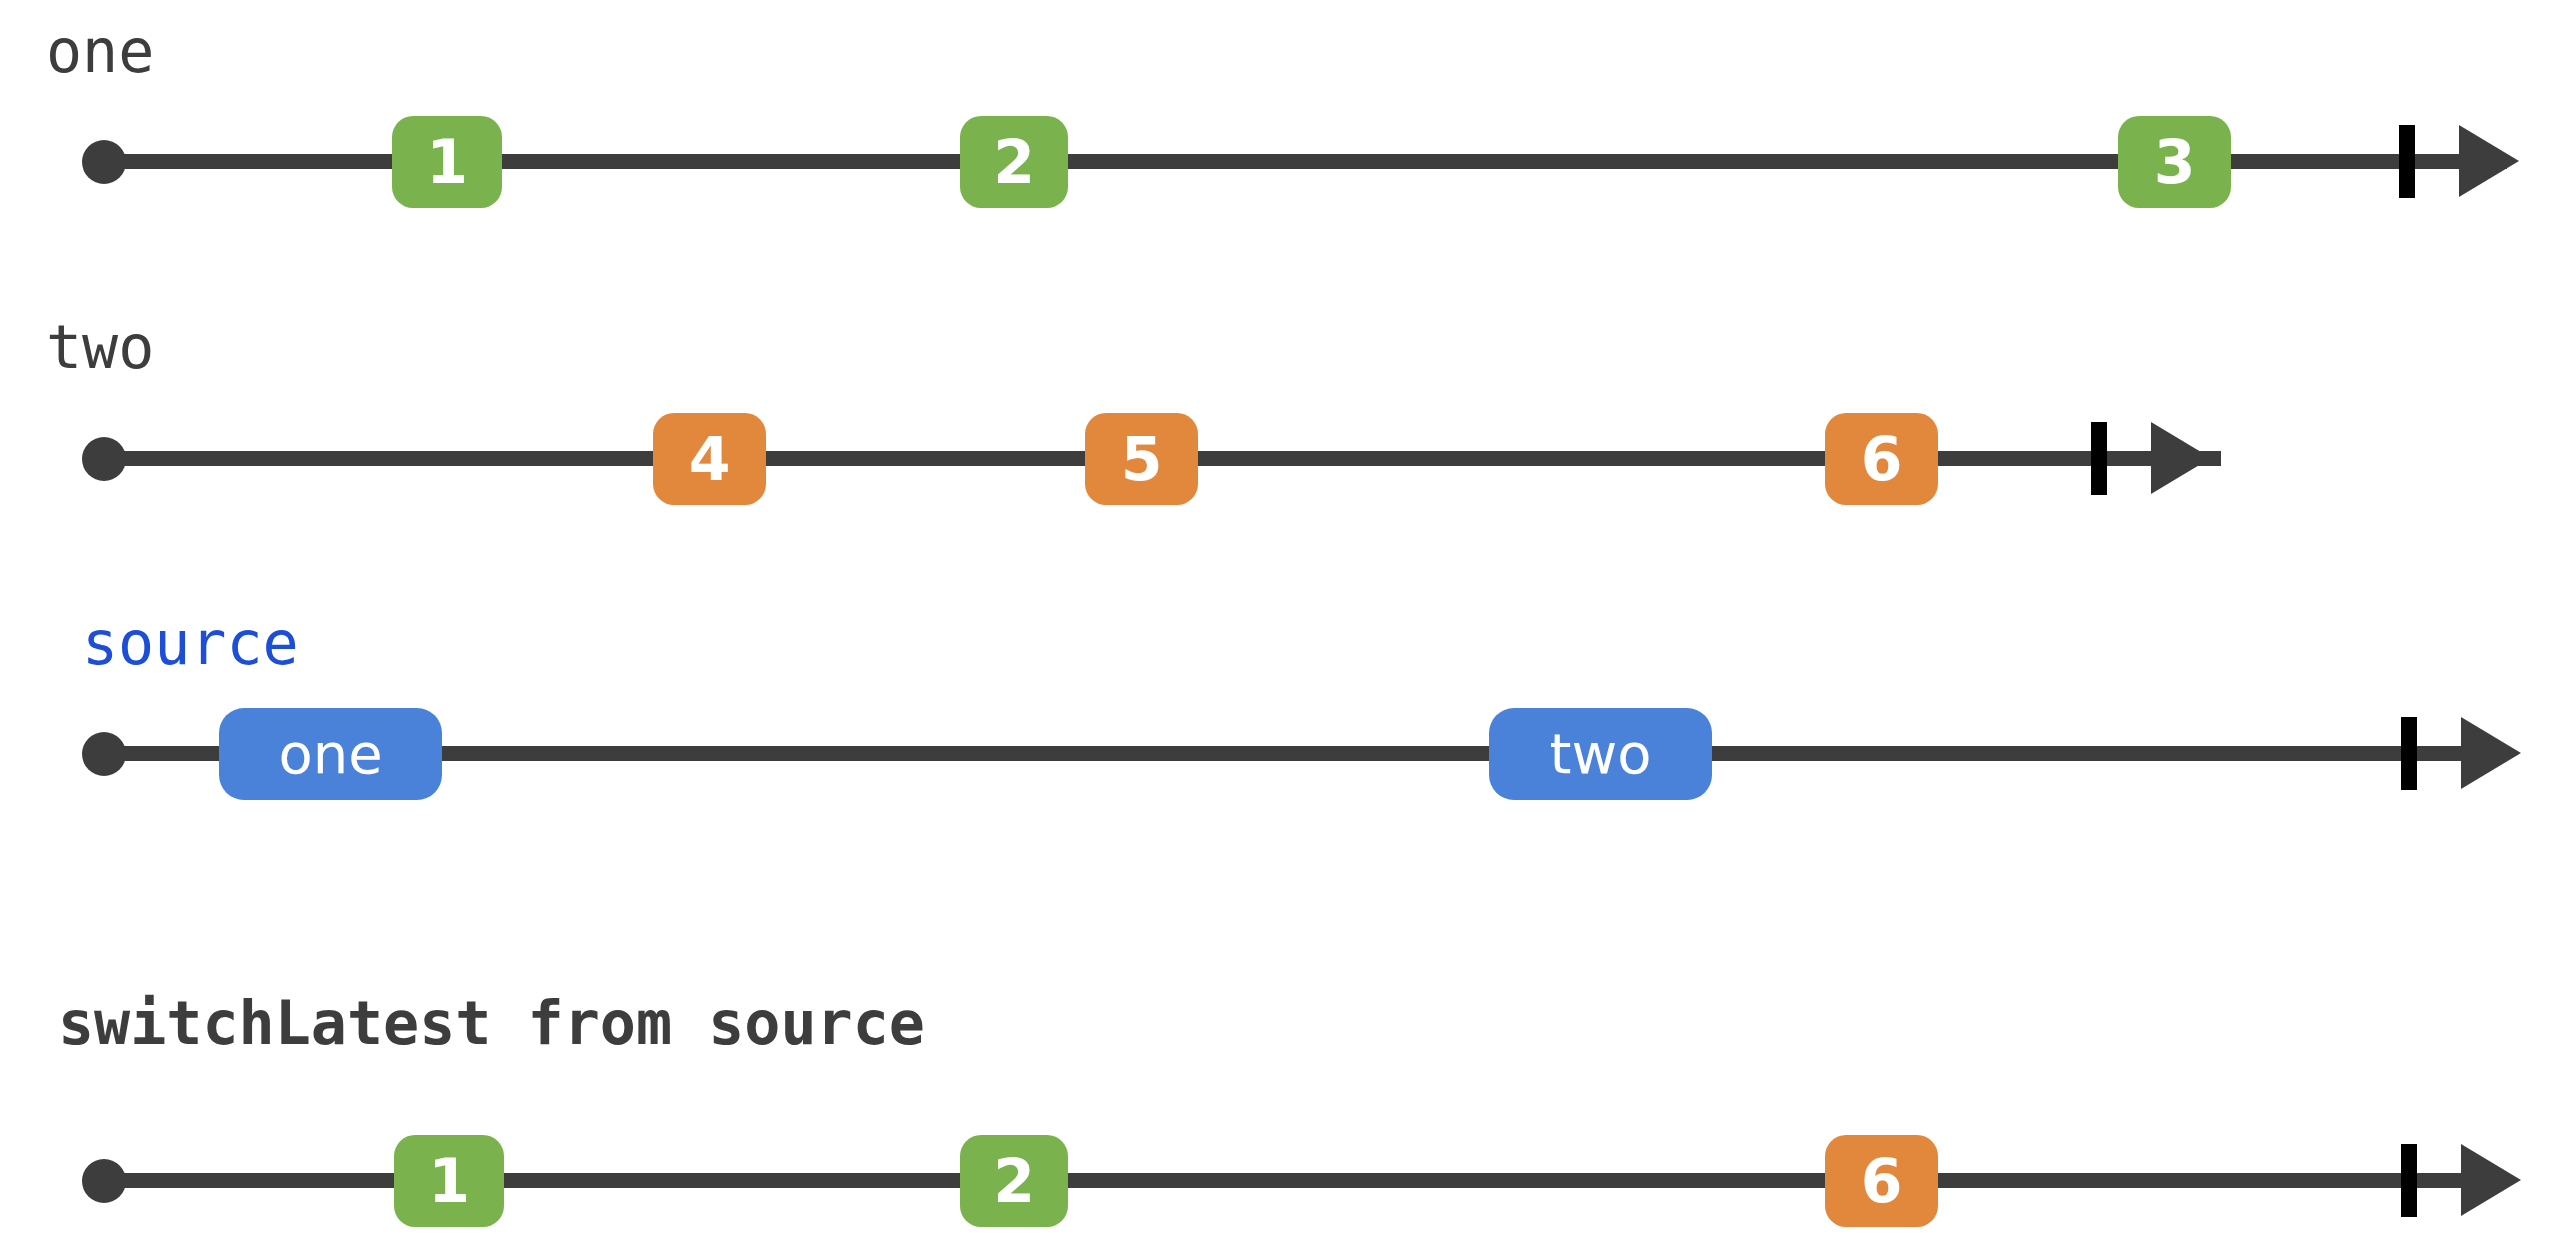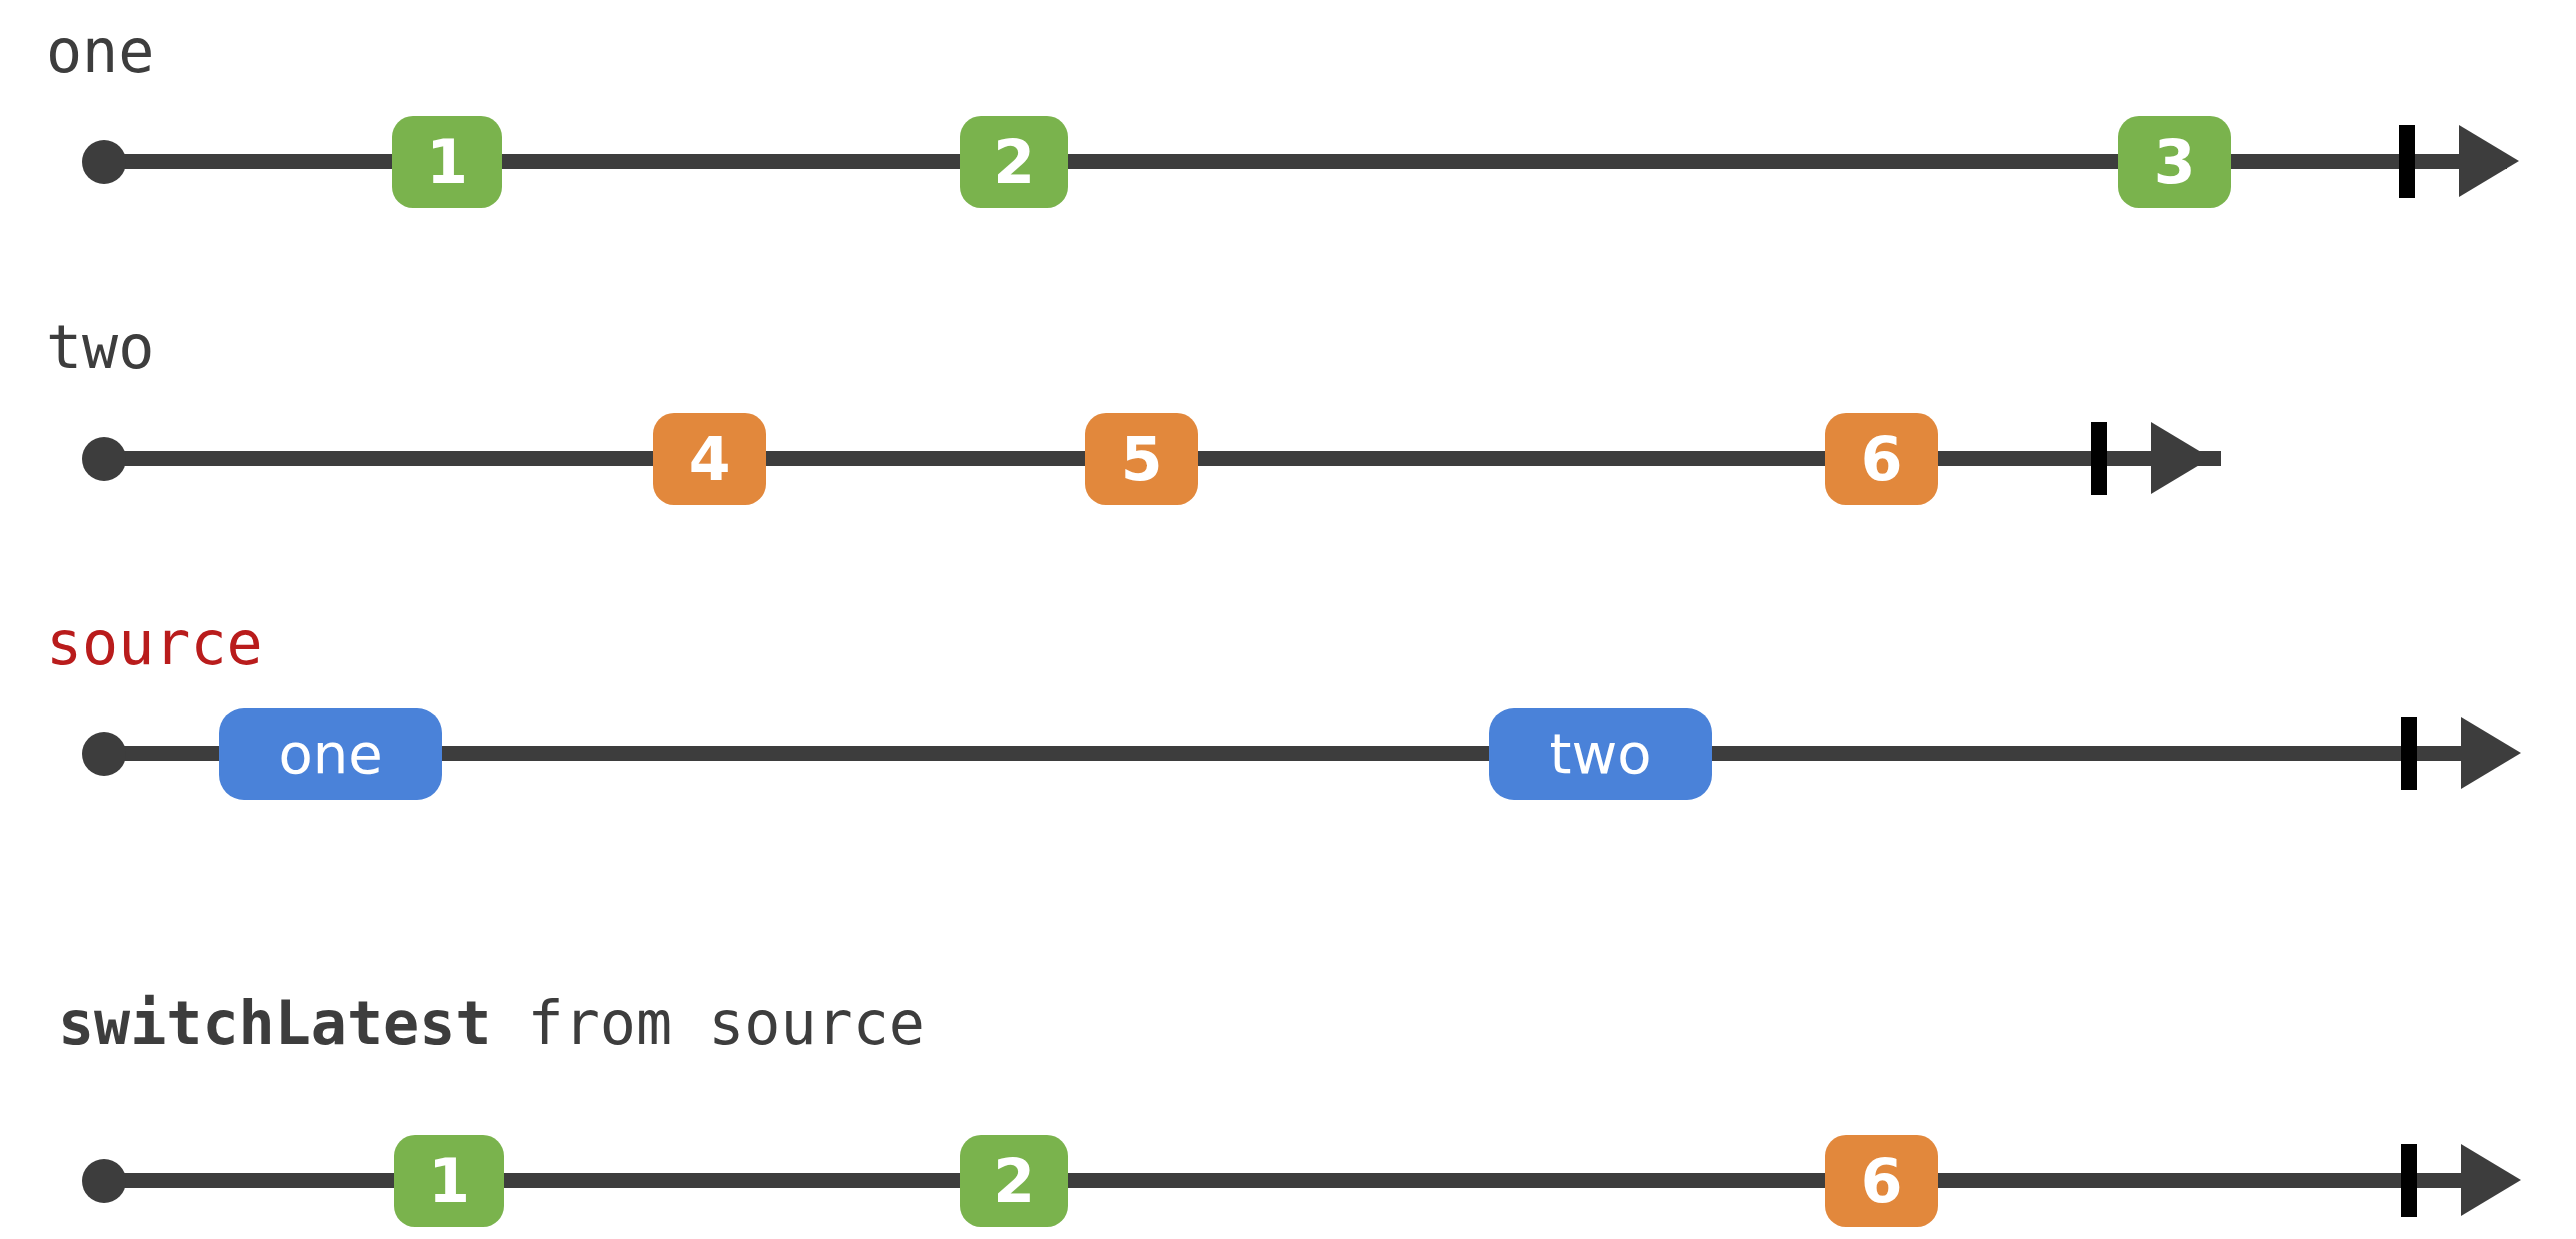--- a/index.html
+++ b/index.html
@@ -33,21 +33,21 @@
     font-family: "DejaVu Sans Mono", monospace;
     font-size: 60px;
     line-height: 1;
     letter-spacing: 0px;
   }
   .row-label .op {
     font-weight: bold;
     margin-left: 12px;
   }
   .row-label .rest {
-    font-weight: normal;
+    font-weight: bold;
   }
   
   .axis-line {
     position: absolute;
     height: 15.4px;
     background: #3d3d3d;
     top: 50px;
   }
   .start-dot {
     position: absolute;
@@ -111,21 +111,21 @@
     <div class="row-label" style="top: 317px; color: rgb(61, 61, 61);">two</div>
     <div class="row" style="top: 401px; height: 115px;">
       <div class="axis-line" style="left: 104px; width: 2117px; background: rgb(61, 61, 61);"></div>
       <div class="start-dot" style="left: 82px; background: rgb(61, 61, 61);"></div>
       <div class="marble" style="left: 653px; width: 113px; background: rgb(226, 136, 60); color: rgb(255, 255, 255);">4</div>
       <div class="marble" style="left: 1085px; width: 113px; background: rgb(226, 136, 60); color: rgb(255, 255, 255);">5</div>
       <div class="marble" style="left: 1825px; width: 113px; background: rgb(226, 136, 60); color: rgb(255, 255, 255);">6</div>
       <div class="complete-bar" style="left: 2091px; background: rgb(0, 0, 0);"></div>
       <div class="arrow-head" style="left: 2151px; border-left-color: rgb(61, 61, 61);"></div>
     </div>
-    <div class="row-label" style="top: 613px; color: #b91c1c;">source</div>
+    <div class="row-label" style="top: 613px; color: #1d4ed8; margin-left: 36px;">source</div>
     <div class="row" style="top: 696px; height: 115px;">
       <div class="axis-line" style="left: 104px; width: 2403px; background: rgb(61, 61, 61);"></div>
       <div class="start-dot" style="left: 82px; background: rgb(61, 61, 61);"></div>
       <div class="marble wide" style="left: 219px; width: 223px; background: rgb(74, 130, 217); color: rgb(255, 255, 255);">one</div>
       <div class="marble wide" style="left: 1489px; width: 223px; background: rgb(74, 130, 217); color: rgb(255, 255, 255);">two</div>
       <div class="complete-bar" style="left: 2401px; background: rgb(0, 0, 0);"></div>
       <div class="arrow-head" style="left: 2461px; border-left-color: rgb(61, 61, 61);"></div>
     </div>
     <div class="row-label" style="top: 993px; color: rgb(61, 61, 61);"><span class="op">switchLatest</span><span class="rest"> from source</span></div>
     <div class="row" style="top: 1123px; height: 115px;">

